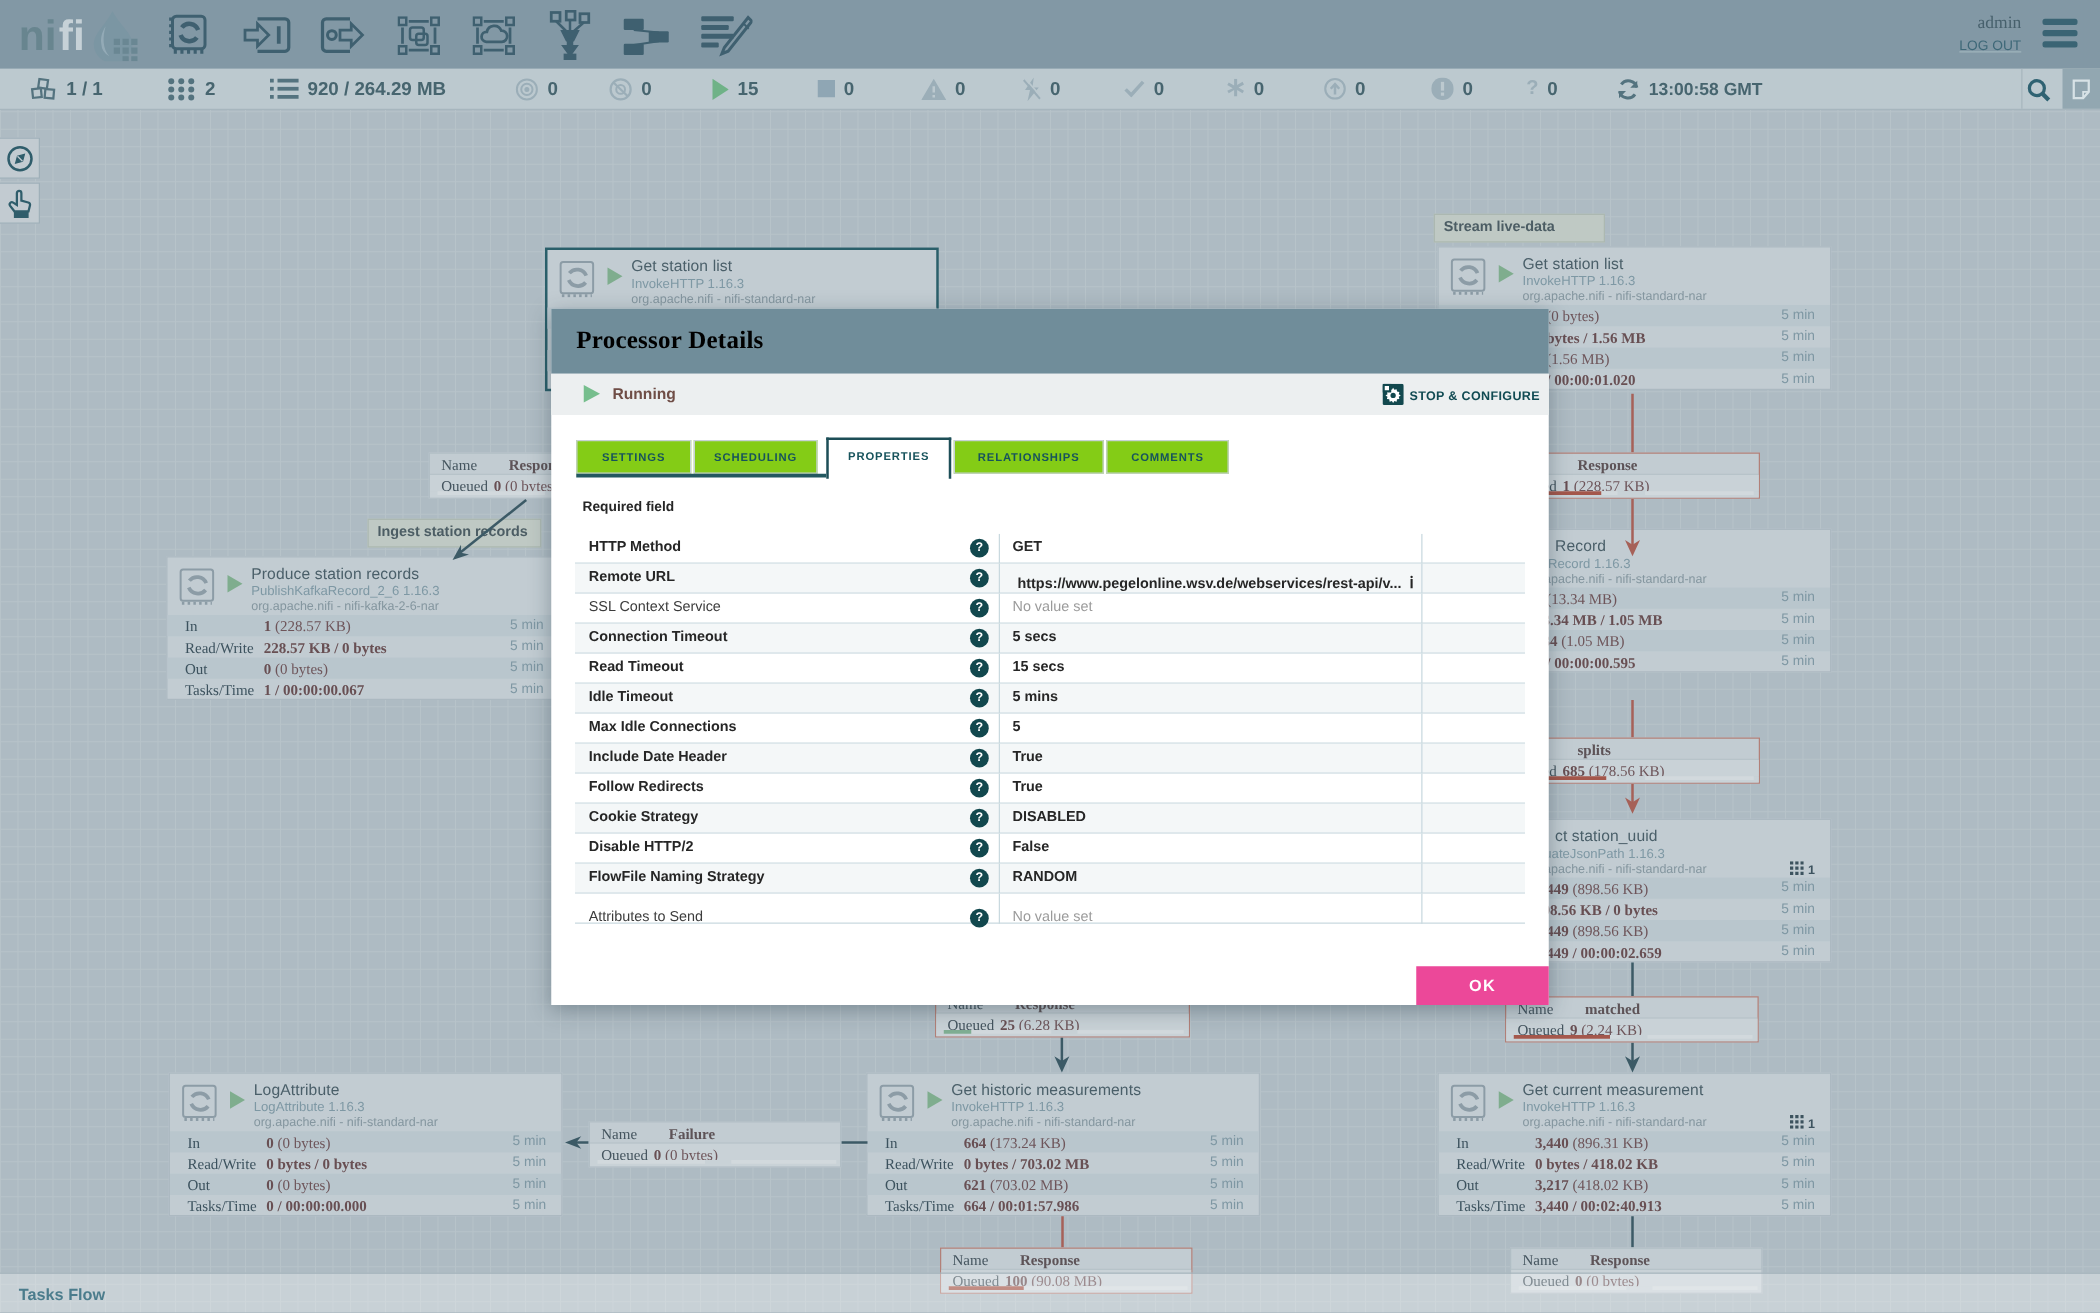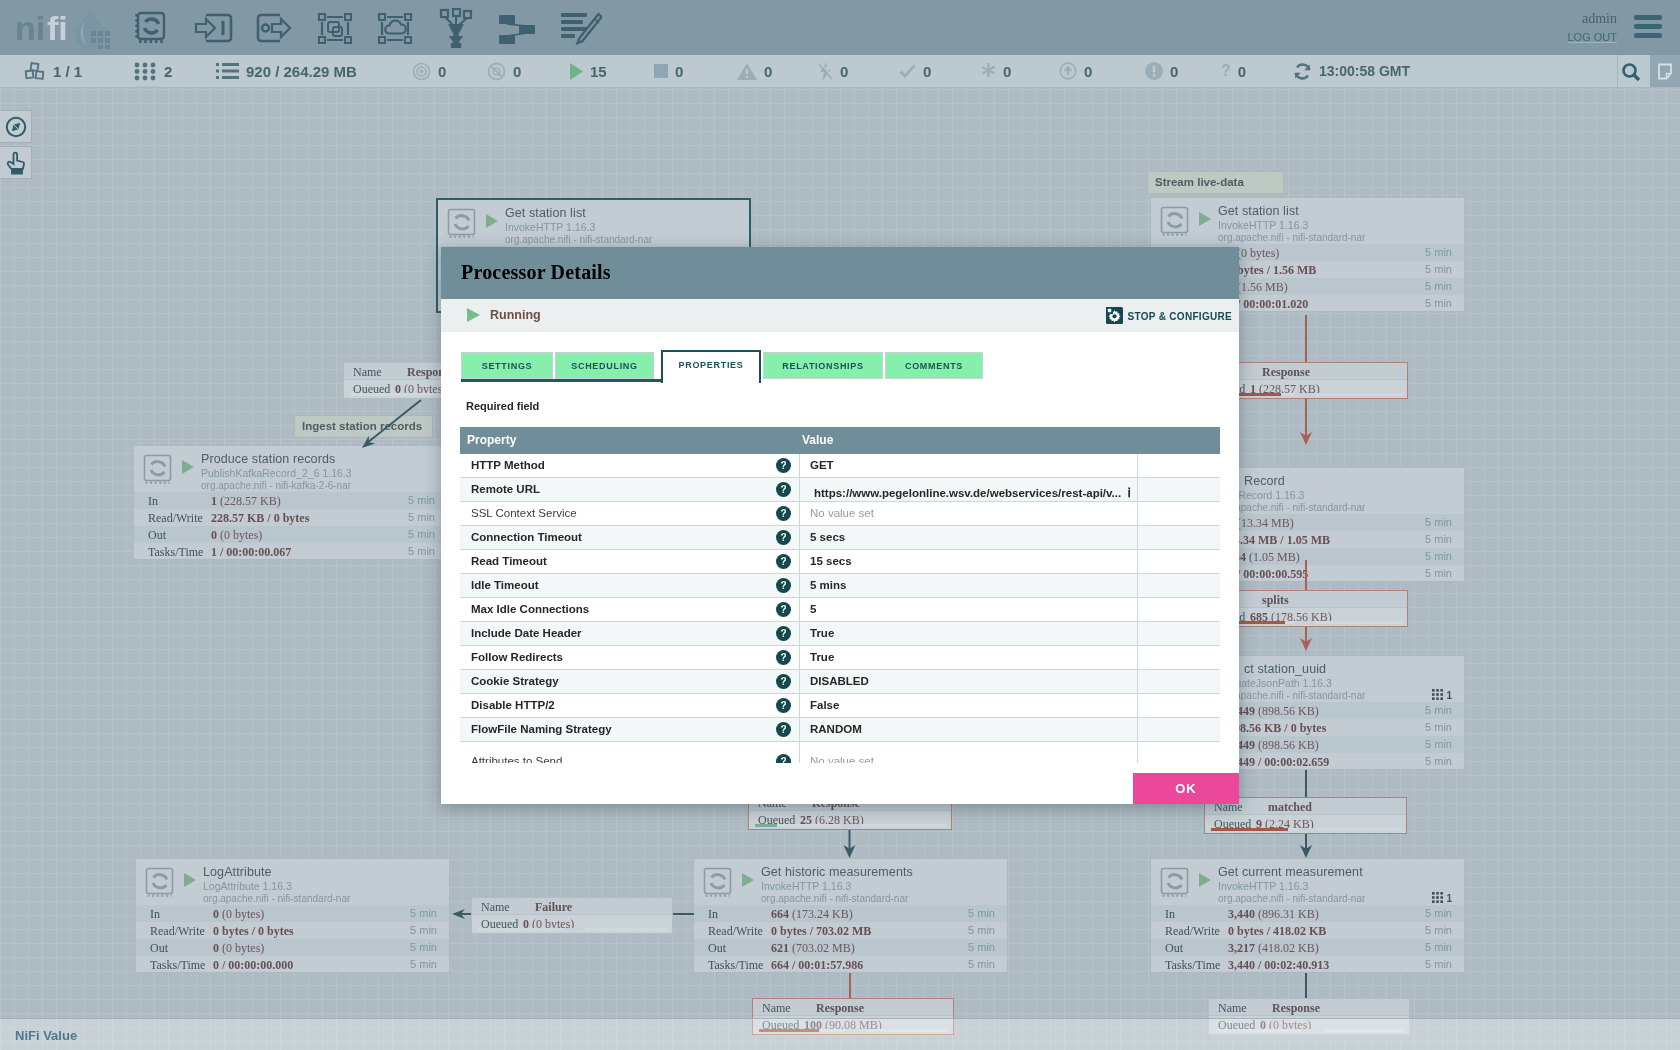--- a/index.html
+++ b/index.html
@@ -62,21 +62,21 @@
 
   svg.lines { position:absolute; left:0; top:0; z-index:3; }
   #modal { position:absolute; left:441px; top:247px; width:798px; height:557px; background:#fff; z-index:30; box-shadow:0 4px 16px rgba(30,50,60,0.35); }
   #mhead { height:52px; background:#708D9A; }
   #mhead h1 { font-family:"Liberation Serif",serif; font-size:20px; color:#000000; padding:14px 0 0 20px; font-weight:bold; letter-spacing:.2px; }
   #mrun { height:33px; background:#ECEFF0; position:relative; }
   #mrun .rtri { position:absolute; left:26px; top:9px; width:0; height:0; border-left:13.5px solid #76BE8D; border-top:7.5px solid transparent; border-bottom:7.5px solid transparent; }
   #mrun .rtxt { position:absolute; left:49px; top:9px; font-size:12.5px; font-weight:bold; color:#6F4D46; }
   #mrun .scfg { position:absolute; right:7px; top:8px; font-size:10px; font-weight:bold; color:#114B53; letter-spacing:.3px; }
   #mtabs { position:absolute; left:19px; top:103px; height:36px; }
-  .tab { position:absolute; top:2px; height:27px; background:#86efac; border:1px solid #C7D1D6; text-align:center; font-size:9px; font-weight:bold; color:#17535C; letter-spacing:0.7px; line-height:26px; }
+  .tab { position:absolute; top:2px; height:27px; background:#84cc16; border:1px solid #C7D1D6; text-align:center; font-size:9px; font-weight:bold; color:#17535C; letter-spacing:0.7px; line-height:26px; }
   .tab.act { top:0; height:33px; background:#fff; border:2px solid #1D4E57; border-bottom:none; z-index:2; }
   #tabline { position:absolute; top:29px; left:0; height:2.5px; background:#235860; z-index:1; }
   #mreq { position:absolute; left:25px; top:153px; font-size:11px; font-weight:bold; color:#262626; }
   #mtable { position:absolute; left:19px; top:180px; width:760px; height:336px; overflow:hidden; font-size:11.5px; }
   #mth { height:27px; background:#708D9A; position:relative; color:#fff; font-weight:bold; font-size:12px; }
   #mth .c1 { position:absolute; left:7px; top:6px; }
   #mth .c2 { position:absolute; left:342px; top:6px; }
   .trow { height:24px; position:relative; border-bottom:1px solid #C9D9DF; background:#fff; }
   .trow.alt { background:#F4F7F8; }
   .tname { position:absolute; left:11px; top:5px; color:#262626; font-weight:bold; }
@@ -231,21 +231,21 @@
       <span class="pv"><b>0</b> (0 bytes)</span>
       <span class="pm">5 min</span>
     </div>
   <div class="pr">
       <span class="pl">Tasks/Time</span>
       <span class="pv"><b>1 / 00:00:00.067</b></span>
       <span class="pm">5 min</span>
     </div>
 </div>
 
-<div class="proc" style="left:1150px;top:467px">
+<div class="proc" style="left:1150px;top:423px">
   <div class="pt">
     <div class="pname" style="left:93px">Record</div>
     <div class="ptype">SplitRecord 1.16.3</div>
     <div class="porg">org.apache.nifi - nifi-standard-nar</div>
   </div>
   <div class="pr a">
       <span class="pl">In</span>
       <span class="pv"><b>1</b> (13.34 MB)</span>
       <span class="pm">5 min</span>
     </div>
@@ -540,21 +540,21 @@
       <span class="cn">Queued</span>
       <span class="cv" style="left:51px"><b>0</b> <span class="lite">(0 bytes)</span></span>
     </div>
   <div class="cbars">
       <span class="cbar" style="left:6px;width:86px"></span>
       <span class="cbar" style="left:113px;width:84px"></span>
     </div>
 </div>
 
 <div id="crumb">
-    <span>NiFi Value</span>
+    <span>Tasks Flow</span>
   </div>
 
 <div id="hdr">
   <svg id="logo" width="110" height="42" viewBox="0 0 110 42">
     <text x="0" y="33" font-family="Liberation Sans" font-size="34" font-weight="bold" fill="#68858F">ni</text>
     <text x="32" y="33" font-family="Liberation Sans" font-size="34" font-weight="bold" fill="#C6D1D7">fi</text>
     <path d="M75 2 C70 12 60 20 60 28 a15.5 15.5 0 0 0 31 0 C91 20 80 12 75 2 Z" fill="#7B96A3"></path>
     <path d="M69.5 14 C66 19.5 65.5 24 66 28 a12 12 0 0 0 6.5 10 C67 32 67 22.5 69.5 14 Z" fill="#93AAB6"></path>
     <g fill="#6A8793">
       <rect x="76" y="24" width="5" height="5"></rect>
@@ -786,24 +786,20 @@
   <div id="mtabs">
     <div class="tab" style="left:1px;width:92px">SETTINGS</div>
     <div class="tab" style="left:95px;width:99px">SCHEDULING</div>
     <div class="tab act" style="left:201px;width:100px">PROPERTIES</div>
     <div class="tab" style="left:303px;width:120px">RELATIONSHIPS</div>
     <div class="tab" style="left:425px;width:98px">COMMENTS</div>
     <div id="tabline" style="left:1px;width:200px"></div>
   </div>
   <div id="mreq">Required field</div>
   <div id="mtable">
-    <div id="mth">
-        <span class="c1">Property</span>
-        <span class="c2">Value</span>
-      </div>
     <div class="trow">
         <span class="tname">HTTP Method</span>
         <span class="tq">?</span>
         <span class="tval">GET</span>
         <span class="tcol" style="left:339px"></span>
         <span class="tcol" style="left:677px"></span>
       </div>
     <div class="trow alt">
         <span class="tname">Remote URL</span>
         <span class="tq">?</span>

